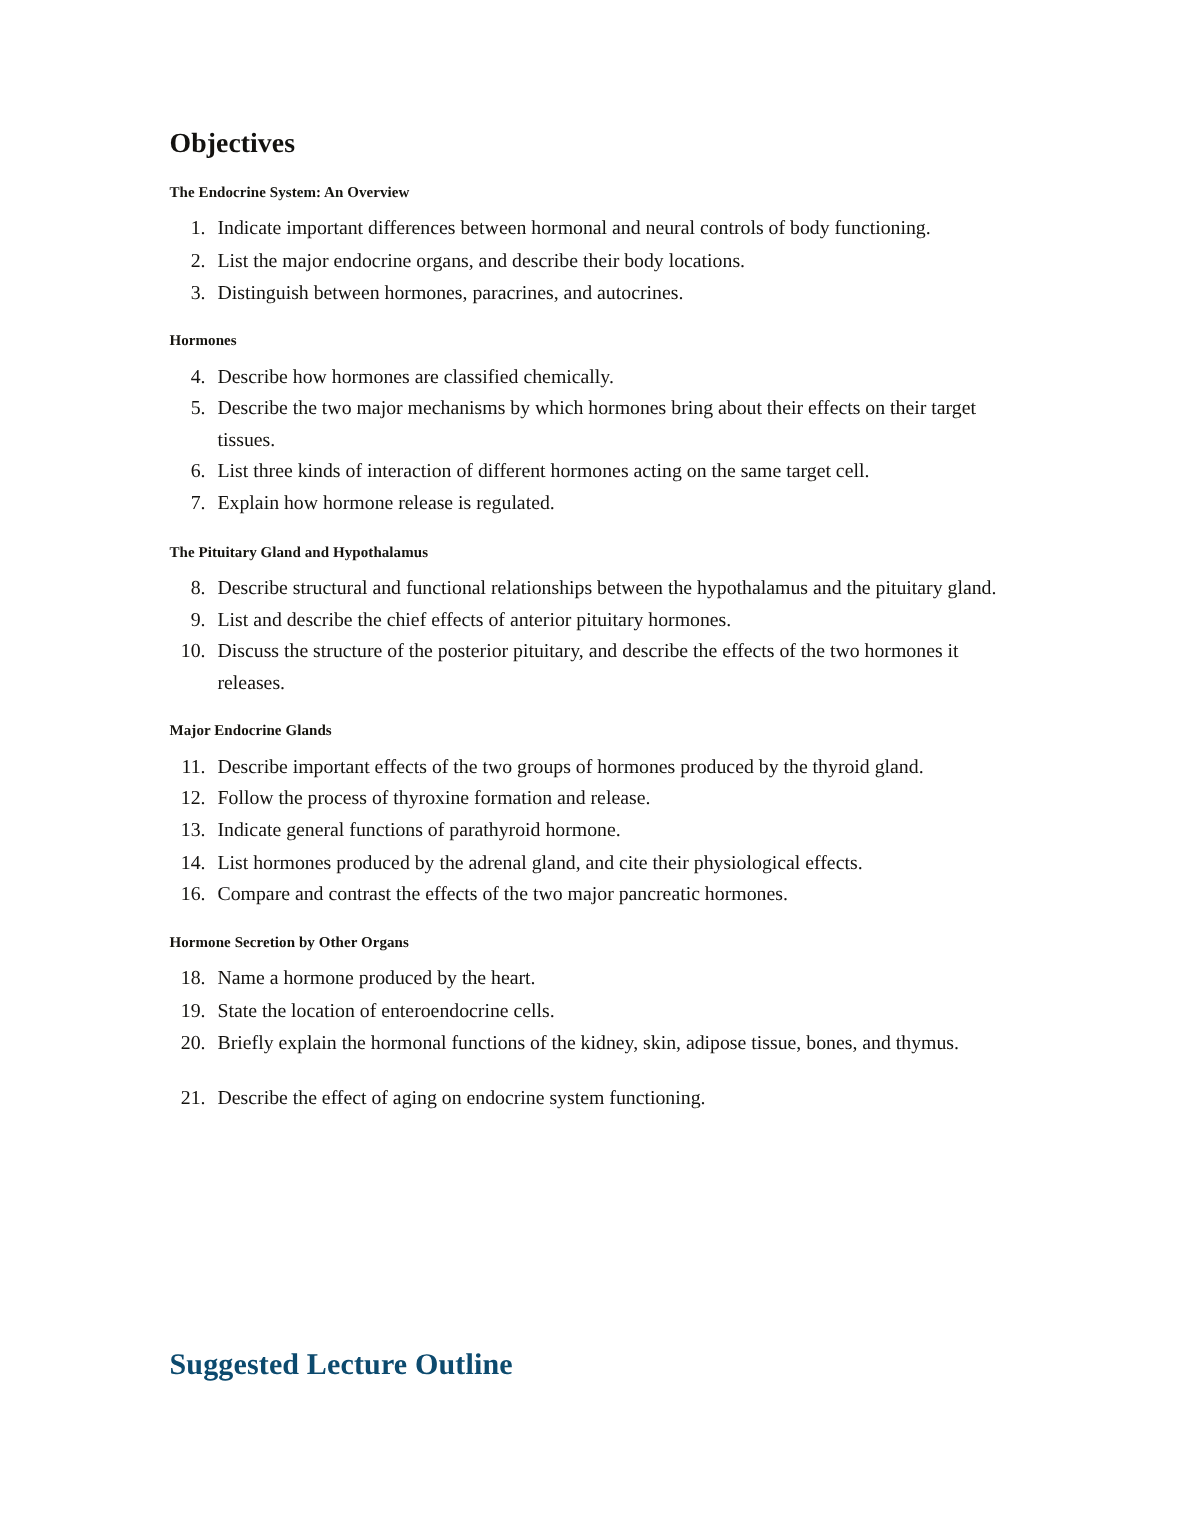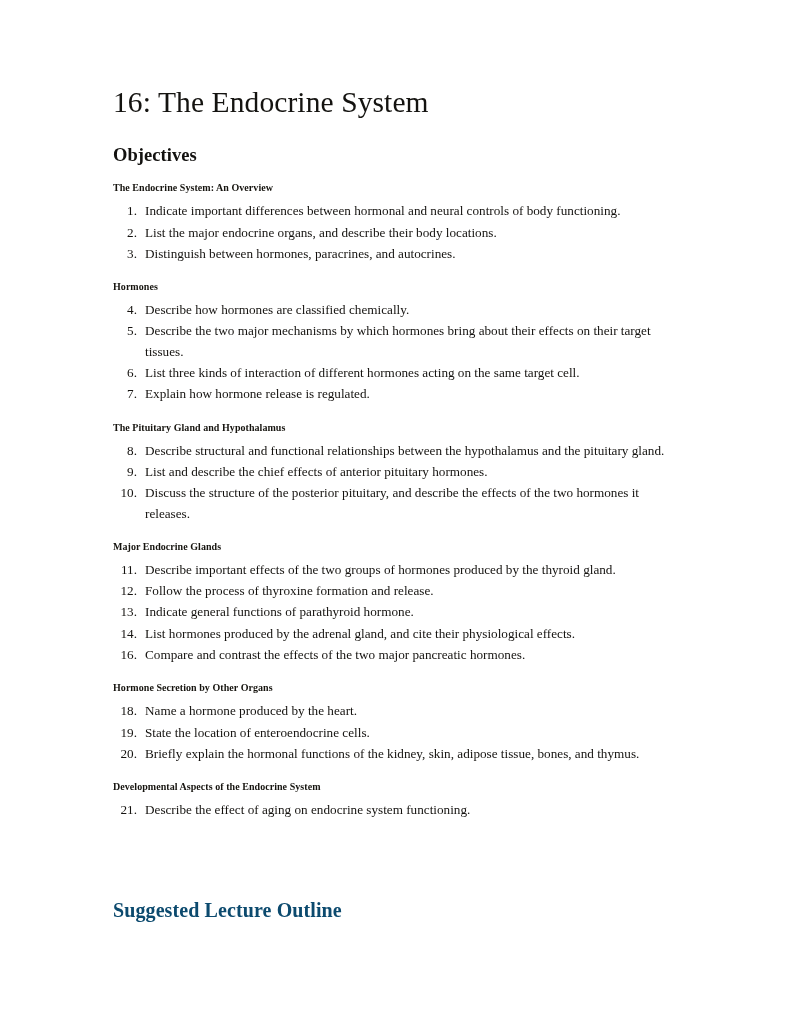--- a/index.html
+++ b/index.html
@@ -109,21 +109,20 @@
     color: #0c4a6e;
   }
 </style>
 </head>
 <body>
 
 <div class="page">
 
   <div class="content">
 
-    <h1 class="doc-title">16: The Endocrine System</h1>
 
     <h2 class="section-title">Objectives</h2>
 
     <div id="objectives-groups">
         <div class="obj-group">
           <div class="sub-head">The Endocrine System: An Overview</div>
           <ol class="obj-list">
             <li class="obj-item">
               <span class="obj-num">1.</span>
               <span class="obj-text">Indicate important differences between hormonal and neural controls of body functioning.</span>
@@ -212,21 +211,20 @@
               <span class="obj-num">19.</span>
               <span class="obj-text">State the location of enteroendocrine cells.</span>
             </li>
             <li class="obj-item">
               <span class="obj-num">20.</span>
               <span class="obj-text">Briefly explain the hormonal functions of the kidney, skin, adipose tissue, bones, and thymus.</span>
             </li>
           </ol>
         </div>
         <div class="obj-group">
-          <div class="sub-head">Developmental Aspects of the Endocrine System</div>
           <ol class="obj-list">
             <li class="obj-item">
               <span class="obj-num">21.</span>
               <span class="obj-text">Describe the effect of aging on endocrine system functioning.</span>
             </li>
           </ol>
         </div>
       </div>
 
   </div>

